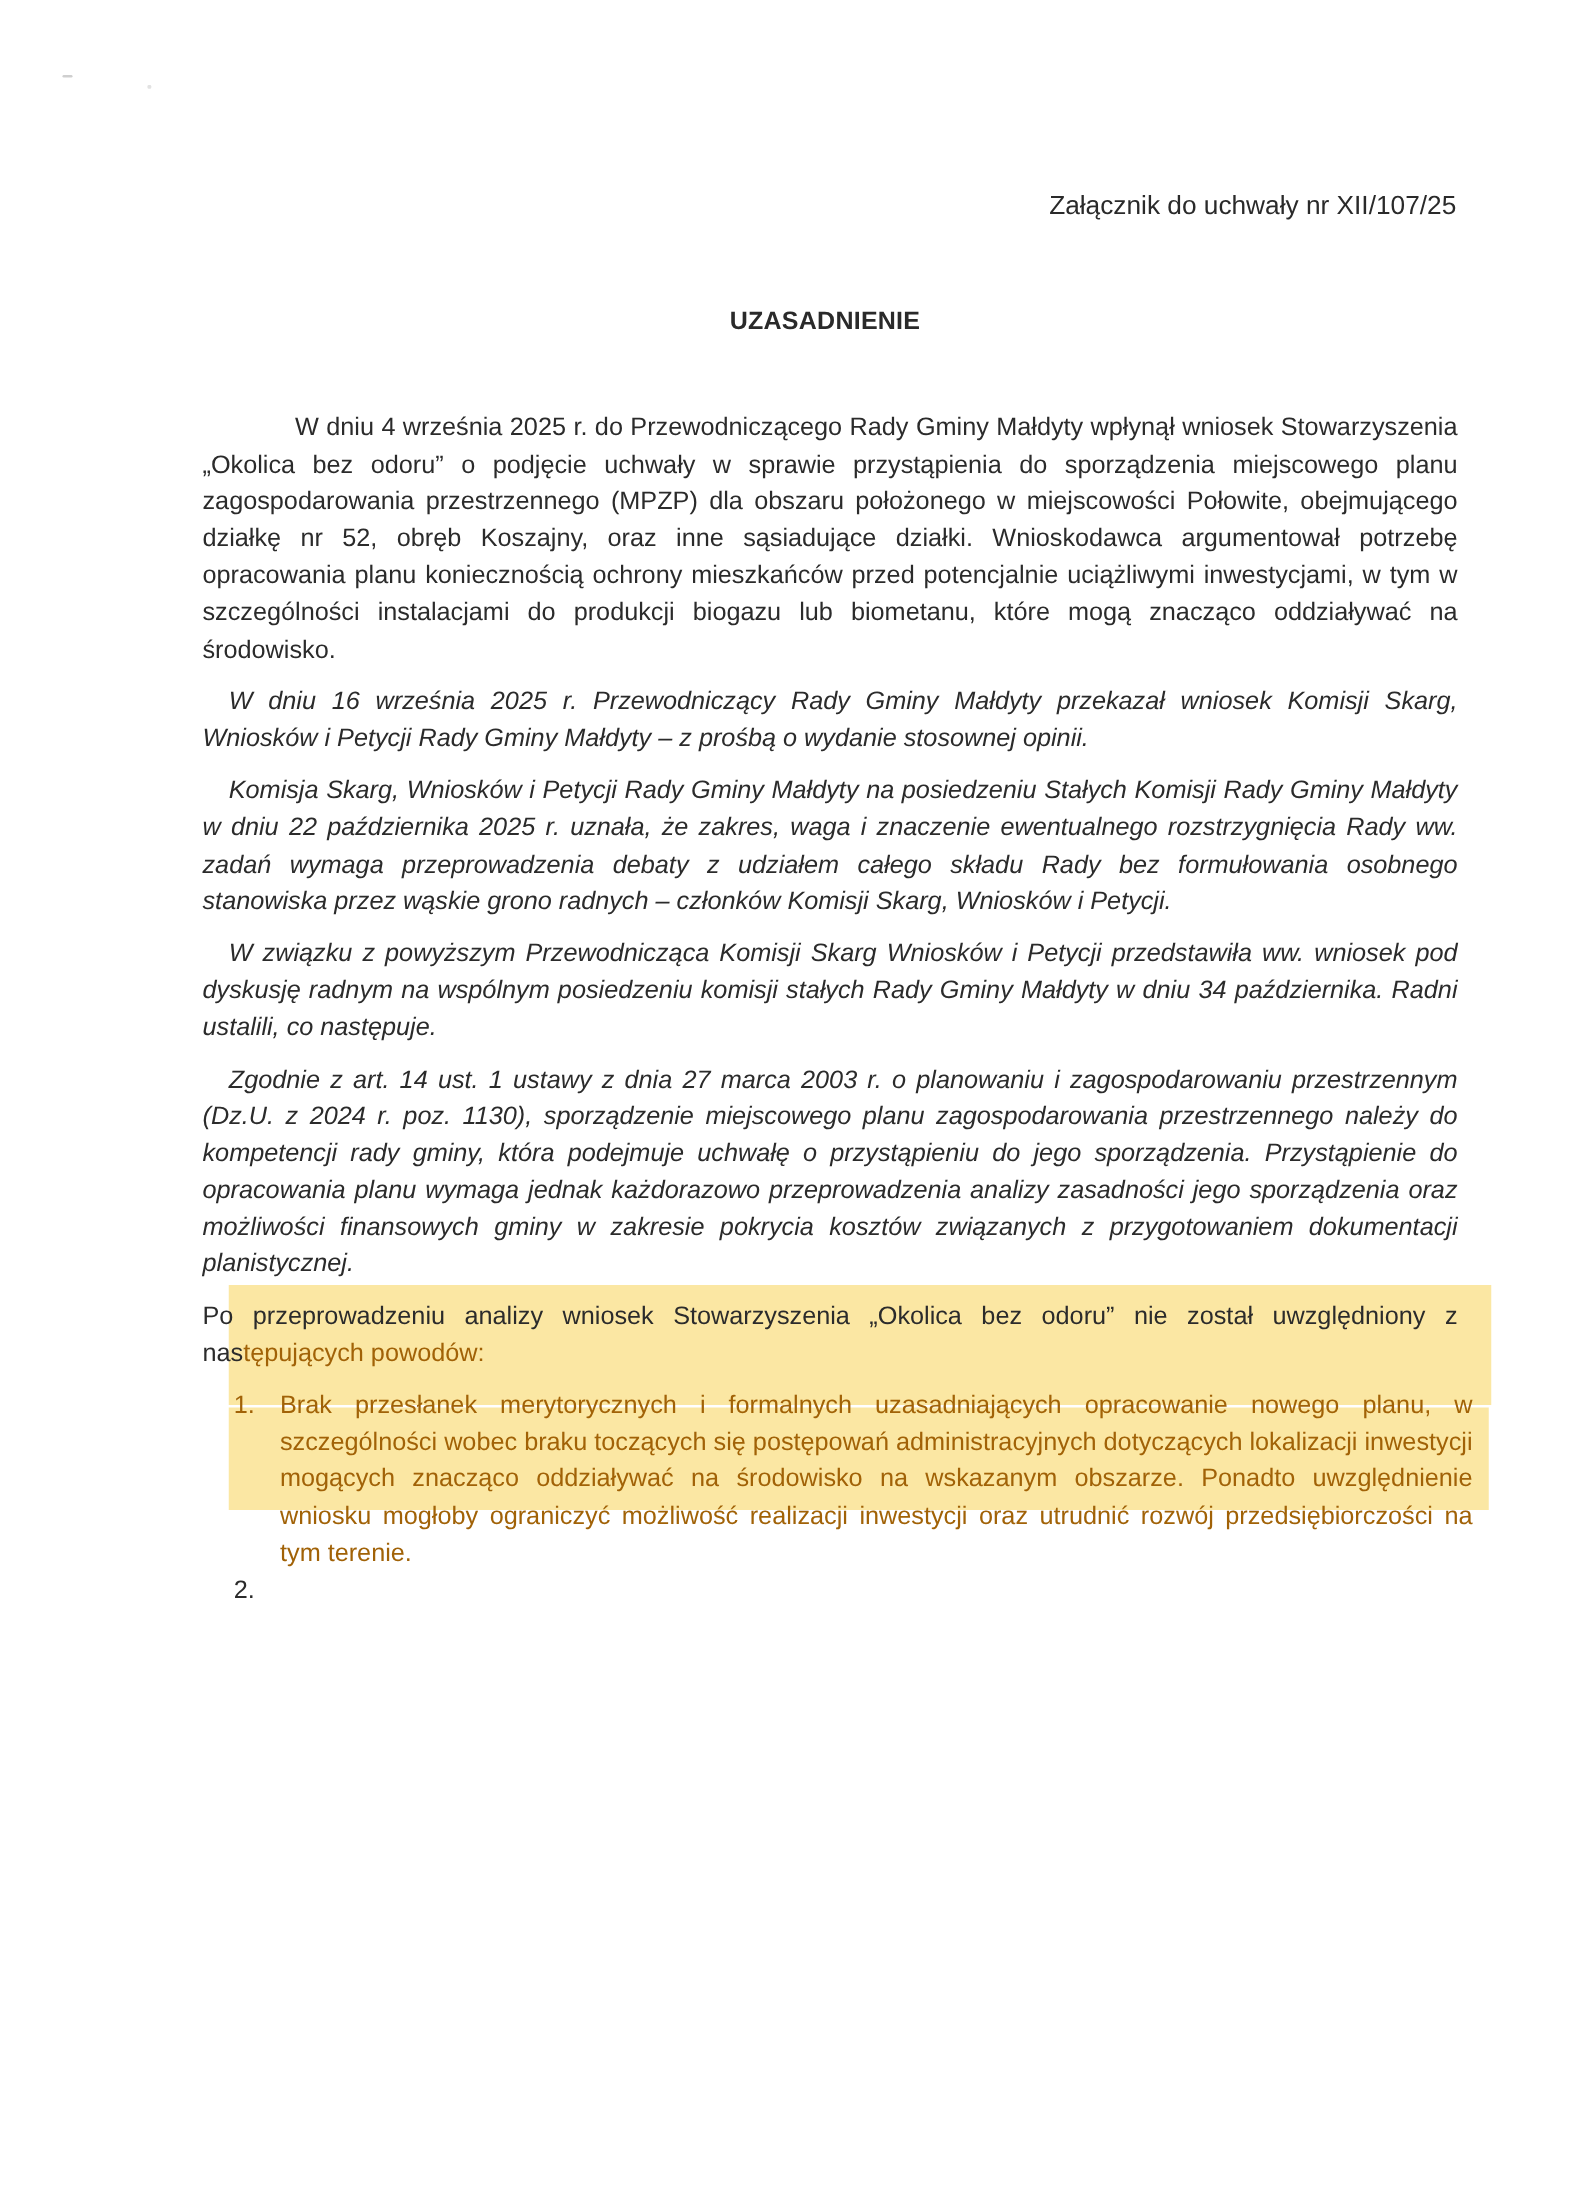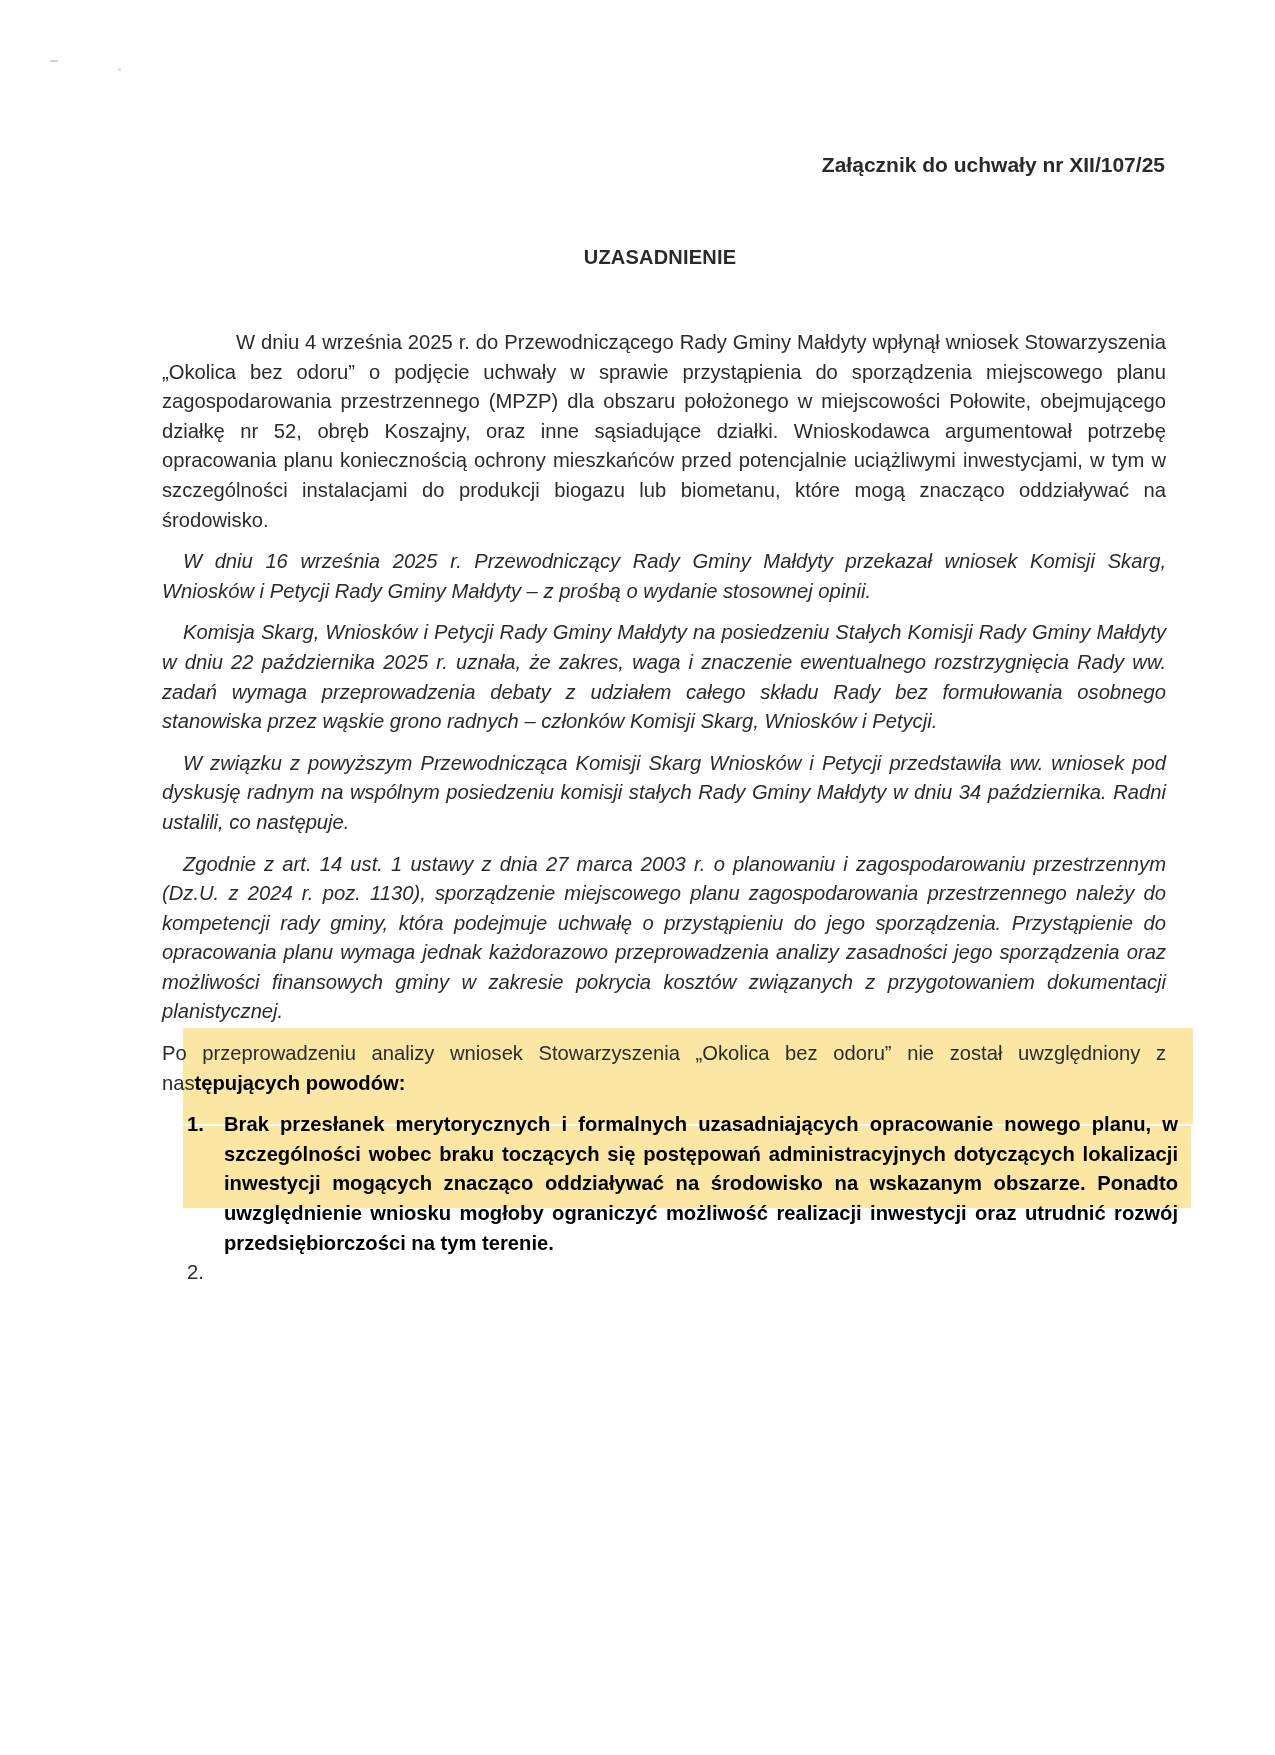--- a/index.html
+++ b/index.html
@@ -5,42 +5,42 @@
     html, body { margin: 0; padding: 0; background: #ffffff; }
     body {
       width: 1275px; height: 1755px; position: relative; overflow: hidden;
       font-family: "Liberation Sans", "DejaVu Sans", sans-serif;
       color: #2b2b2b;
     }
     .page { position: absolute; left: 0; top: 0; width: 1275px; height: 1755px; }
     .scan-speck { position: absolute; background: #cfcfcf; border-radius: 1px; }
     .header-block {
       position: absolute; right: 110px; top: 150px; text-align: right;
-      font-weight: bold; font-size: 21px; line-height: 29px; color: #2a2a2a;
+      font-weight: normal; font-size: 21px; line-height: 29px; color: #2a2a2a;
     }
     .title {
       position: absolute; left: 0; width: 1320px; top: 246px; text-align: center;
       font-weight: bold; font-size: 20px; color: #2a2a2a; letter-spacing: 0.2px;
     }
     .body-text {
       position: absolute; left: 150px; width: 1028px; top: 316px;
       font-size: 20.2px; line-height: 29.6px; text-align: justify; color: #2b2b2b;
     }
     .body-text p { margin: 12px; }
     .indent-big { text-indent: 74px; }
     .indent-small { text-indent: 21px; font-style: italic; }
     .highlight-a {
       position: absolute; left: 183px; top: 1028px; width: 1010px; height: 96px;
       background: #fbe59b; opacity: 0.92;
     }
     .highlight-b {
       position: absolute; left: 183px; top: 1126px; width: 1008px; height: 82px;
       background: #fbe59b; opacity: 0.92;
     }
-    .hl-text { color: #000000; font-weight: bold; }
+    .hl-text { color: #a16207; }
     ol.reasons { margin: 0; padding: 0; list-style: none; }
     ol.reasons li { position: relative; padding-left: 74px; }
     ol.reasons li .num { position: absolute; left: 37px; top: 0; }
     .last-para { margin-top: 0; }
   </style>
 </head>
 <body>
 
 <div class="page">
 

